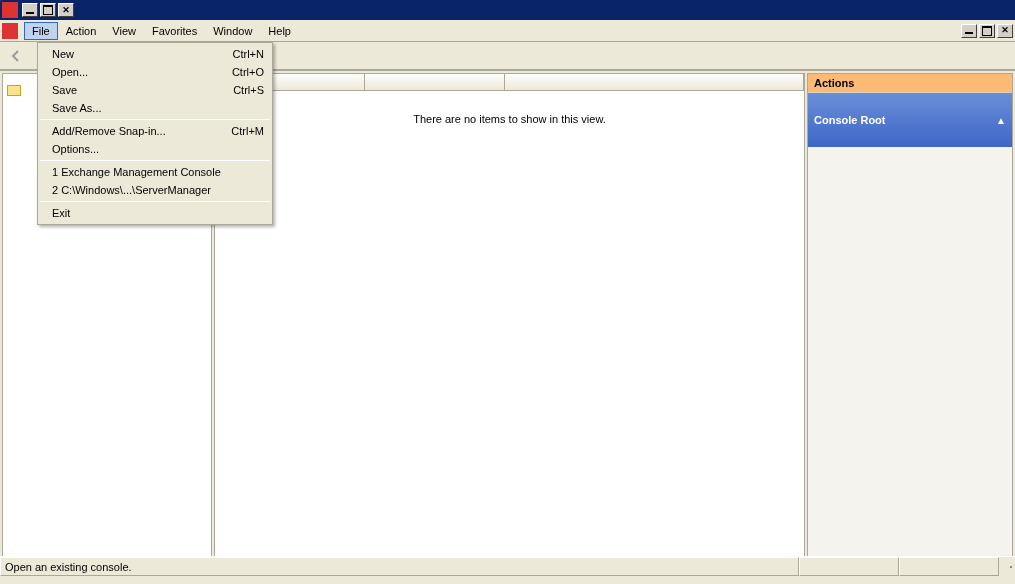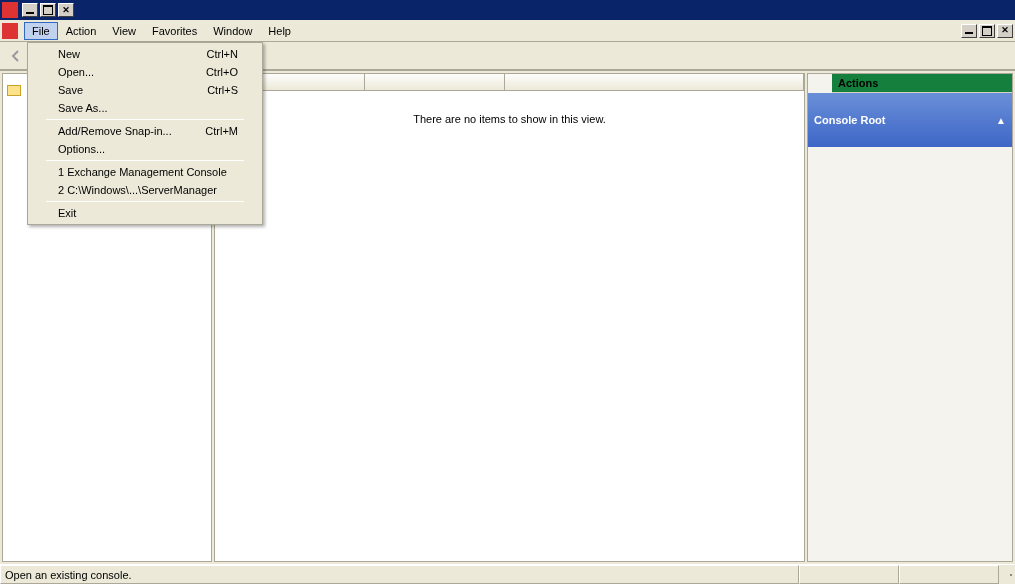--- a/index.html
+++ b/index.html
@@ -16,43 +16,43 @@
 
 .menubar { height: 22px; background: #ece9d8; border-bottom: 1px solid #aca899; display: flex; align-items: center; padding-left: 2px; position: relative; }
 .menubar .app-icon-sm { width: 16px; height: 16px; background: #d33; margin-right: 6px; }
 .menu-item { padding: 3px 8px; cursor: default; }
 .menu-item.active { background: #c1d2ee; border: 1px solid #316ac5; padding: 2px 7px; }
 .menubar-right { margin-left: auto; display:flex; gap:2px; padding-right:2px;}
 
 .toolbar { height: 28px; background: #ece9d8; border-bottom: 1px solid #aca899; display: flex; align-items: center; padding-left: 6px; }
 .nav-arrow { width: 20px; height: 20px; display: flex; align-items: center; justify-content: center; color: #888; }
 
-.dropdown { position: absolute; top: 42px; left: 27px; width: 236px; background: #ece9d8; border: 1px solid #aca899; box-shadow: 2px 2px 3px rgba(0,0,0,0.3); z-index: 100; padding: 2px 16px; }
+.dropdown { position: absolute; top: 42px; left: 37px; width: 236px; background: #ece9d8; border: 1px solid #aca899; box-shadow: 2px 2px 3px rgba(0,0,0,0.3); z-index: 100; padding: 2px 0; }
 .dd-item { display: flex; padding: 3px 8px 3px 14px; cursor: default; }
 .dd-label { flex: 1; }
 .dd-shortcut { color: #000; }
 .dd-sep { height: 1px; background: #aca899; margin: 2px 2px; border-bottom:1px solid #fff; }
 
 .workspace { position: absolute; top: 70px; left: 0; right: 0; bottom: 20px; display: flex; border-top:1px solid #aca899;}
 .tree-pane { width: 210px; border: 1px solid #aca899; margin: 2px; background: #fff; position: relative; }
 .tree-item { position: absolute; top: 11px; left: 4px; display: flex; align-items: center; gap: 3px; }
 .folder-icon { width: 14px; height: 11px; background: #fce28a; border: 1px solid #c9a227; }
 .center-pane { flex: 1; margin: 2px 2px 2px 0; display:flex; flex-direction:column; }
 .center-header { height: 18px; border: 1px solid #aca899; background: linear-gradient(#fdfdfb,#ece9d8); display:flex;}
 .center-header .col { border-right:1px solid #aca899; height:100%; }
 .center-body { flex:1; border:1px solid #aca899; border-top:none; background:#fff; text-align:center; padding-top:22px; color:#000;}
 
 .actions-pane { width: 206px; margin: 2px 2px 2px 0; border:1px solid #aca899; background:#f4f3ee; display:flex; flex-direction:column;}
-.actions-title { padding: 3px 6px; font-weight:bold; background:#15803d; border-bottom:1px solid #d6d2c2;margin-left:24px;}
+.actions-title { padding: 3px 6px; font-weight:bold; background:#fdba74; border-bottom:1px solid #d6d2c2;}
 .actions-section { background: linear-gradient(to bottom,#6a8fd8,#3e66c7); color:#fff; font-weight:bold; padding:21px 6px; display:flex; justify-content:space-between; align-items:center;text-align:center;}
 .actions-body { padding: 6px 6px; }
 .action-link { padding: 4px 12px; display:flex; justify-content:space-between; align-items:center; cursor:default;}
 .chevron { font-size:10px; }
 
-.statusbar { position:absolute; left:0; right:0; bottom:0; height:20px; background:#ece9d8; border-top:1px solid #fff; display:flex; align-items:center;}
+.statusbar { position:absolute; left:0; right:0; bottom:8px; height:20px; background:#ece9d8; border-top:1px solid #fff; display:flex; align-items:center;}
 .status-cell { height:100%; border:1px solid #aca899; border-top-color:#fff; border-left-color:#fff; padding:2px 4px; display:flex; align-items:center;}
 .status-cell.main{ flex:1;}
 .status-cell.small{ width:100px;}
 .grip{ width:16px; display:flex; align-items:flex-end; justify-content:flex-end; padding:2px;}
 .grip span{ width:2px;height:2px;background:#888;margin:1px;display:block;}
 </style>
 </head>
 <body>
 
 <div class="titlebar">

